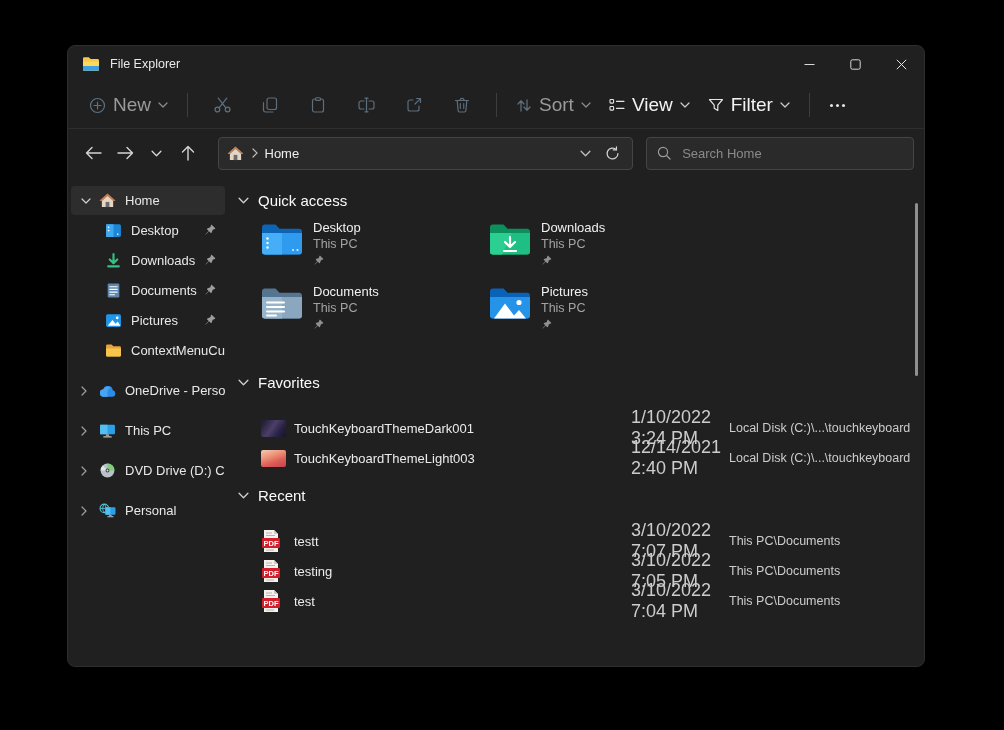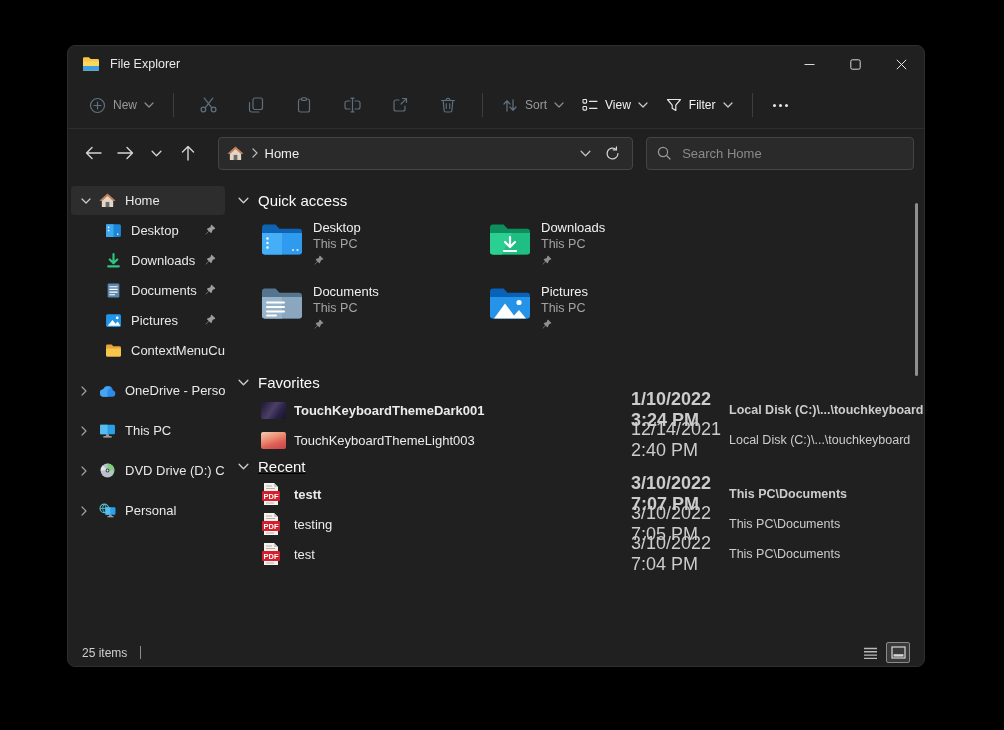--- a/index.html
+++ b/index.html
@@ -16,21 +16,21 @@
   
   .titlebar{height:36px;display:flex;align-items:center;flex:none;}
   .titlebar .appicon{margin-left:14px;width:18px;height:16px;flex:none;}
   .titlebar .apptitle{margin-left:10px;font-size:12.5px;color:#e9e9e9;}
   .caption{margin-left:auto;display:flex;height:100%;}
   .capbtn{width:46px;height:100%;display:flex;align-items:center;justify-content:center;}
   .capbtn svg{display:block;}
   
   .toolbar{height:46px;display:flex;align-items:center;flex:none;padding:0 12px;}
   .tbtn{display:flex;align-items:center;gap:7px;border-radius:4px;padding:7px 9px;}
-  .tbtn .lbl{font-size:12px;}
+  .tbtn .lbl{font-size:19px;}
   .lbl-dim{color:#9a9a9a;}
   .lbl-bright{color:#f2f2f2;}
   .ticon{width:40px;height:34px;display:flex;align-items:center;justify-content:center;border-radius:4px;margin:0 4px;}
   .tdiv{width:1px;height:24px;background:#3d3d3d;margin:0 10px;flex:none;}
   .dots{display:flex;gap:3px;padding:8px 10px;}
   .dots i{width:3px;height:3px;border-radius:50%;background:#e6e6e6;display:block;}
   .hr{height:1px;background:#2e2e2e;flex:none;}
   
   .navrow{height:48px;display:flex;align-items:center;flex:none;padding:0 10px;}
   .navbtn{width:30px;height:30px;display:flex;align-items:center;justify-content:center;border-radius:4px;margin:0 1px;}
@@ -78,21 +78,21 @@
   .tile .tpin{width:11px;height:11px;color:#8f8f8f;margin-top:3px;}
   .frow{height:30px;display:flex;align-items:center;border-radius:4px;}
   .frow .ric{width:26px;height:24px;flex:none;margin-left:23px;display:flex;align-items:center;}
   .frow .rname{font-size:13px;color:#ebebeb;margin-left:7px;width:337px;overflow:hidden;white-space:nowrap;}
   .frow .rdate{font-size:18px;color:#cccccc;width:98px;flex:none;}
   .frow .rpath{font-size:12.5px;color:#cccccc;flex:1;overflow:hidden;white-space:nowrap;}
   .thumb{width:25px;height:17px;border-radius:2px;}
   .thumb.dark{background:linear-gradient(125deg,#241f3a 10%,#4d3f68 45%,#2a2347 70%,#171327 100%);}
   .thumb.light{background:linear-gradient(160deg,#f2c4ae 5%,#ee9579 35%,#dd5f56 65%,#c8414e 100%);}
   .scrollthumb{position:absolute;right:6px;top:26px;width:3px;height:173px;background:#8f8f8f;border-radius:2px;}
-  .mt12{margin-top:12px;} .mt22{margin-top:23px;} .mt10{text-decoration:underline;} .mt6{margin-top:2px;font-weight:bold;}
+  .mt12{margin-top:12px;} .mt22{margin-top:23px;} .mt10{margin-top:11px;} .mt6{margin-top:20px;}
   
   .statusbar{height:27px;flex:none;display:flex;align-items:center;padding:0 14px;}
   .scount{font-size:12px;color:#cfcfcf;}
   .sdiv{width:1px;height:13px;background:#8a8a8a;margin-left:13px;}
   .viewicons{margin-left:auto;display:flex;align-items:center;gap:4px;}
   .vbtn{width:22px;height:19px;display:flex;align-items:center;justify-content:center;border-radius:2px;border:1px solid transparent;}
   .vbtn.sel{border-color:#8a8a8a;background:#3a3a3a;}
   svg{display:block;}
 </style>
 </head>
@@ -610,31 +610,14 @@
           </span>
         <span class="rname">test</span>
         <span class="rdate">3/10/2022 7:04 PM</span>
         <span class="rpath">This PC\Documents</span>
       </div>
 
       <div class="scrollthumb"></div>
     </div>
   </div>
 
-  <div class="statusbar">
-    <span class="scount">25 items</span>
-    <span class="sdiv"></span>
-    <div class="viewicons">
-      <div class="vbtn">
-        <svg width="15" height="12" viewBox="0 0 15 12">
-            <path d="M1 1.5 H14 M1 4.8 H14 M1 8.1 H14 M1 11.4 H14" stroke="#b9b9b9" stroke-width="1.4"></path>
-          </svg>
-      </div>
-      <div class="vbtn sel">
-        <svg width="15" height="13" viewBox="0 0 15 13">
-          <rect x="1" y="1" width="13" height="11" fill="none" stroke="#d8d8d8" stroke-width="1.2"></rect>
-          <rect x="2.5" y="8.2" width="10" height="2.4" fill="#d8d8d8"></rect>
-        </svg>
-      </div>
-    </div>
-  </div>
 
 </div>
 
 </body></html>

